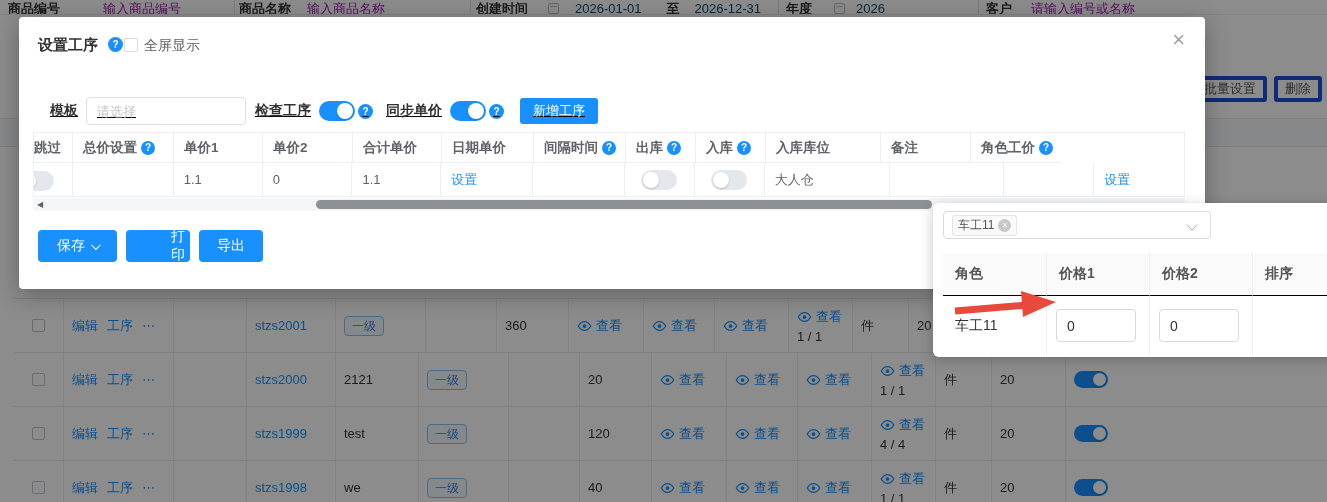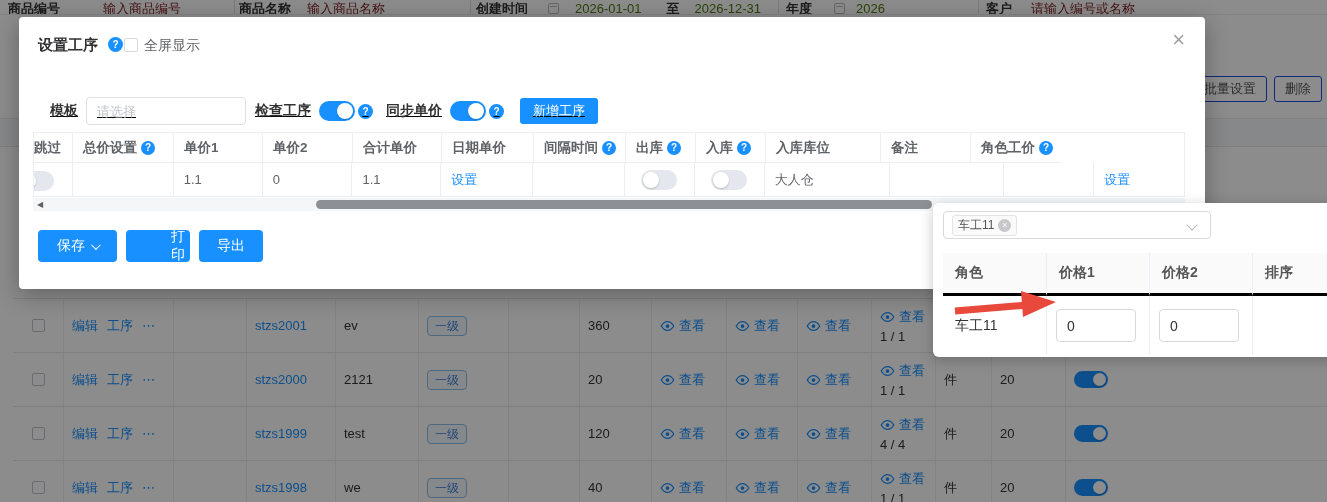--- a/index.html
+++ b/index.html
@@ -5,29 +5,29 @@
   * { margin:0; padding:0; box-sizing:border-box; }
   html,body { width:1327px; height:502px; overflow:hidden; background:#fff;
     font-family:"Liberation Sans","DejaVu Sans",sans-serif; }
   .stage { position:relative; width:1327px; height:502px; overflow:hidden; background:#fff; }
 
   
   .filter-bar { position:absolute; left:0; top:0; width:1327px; height:15px;
     display:flex; align-items:flex-start; overflow:hidden; background:#fff;
     font-size:13px; line-height:17px; white-space:nowrap; border-bottom:1px solid #eee; z-index:1; }
   .filter-bar .lbl { font-weight:bold; color:#333; }
-  .filter-bar .ph  { color:#7f1d1d; }
-  .filter-bar .val { color:#4d7c0f; }
+  .filter-bar .ph  { color:#a21caf; }
+  .filter-bar .val { color:#0c4a6e; }
   .filter-bar .sep { width:0; border-left:1px solid #e0e0e0; align-self:stretch; }
   .cal-icon { display:inline-block; width:11px; height:11px; border:1px solid #b9bcc2;
     border-radius:2px; position:relative; margin-top:3px; }
   .cal-icon::before { content:""; position:absolute; left:1px; right:1px; top:2px;
     border-top:1px solid #b9bcc2; }
 
-  .pg-btn { position:absolute; top:76px; height:26px; background:#fff; border:1px solid #1d4ed8;
+  .pg-btn { position:absolute; top:76px; height:26px; background:#fff; border:4px solid #1d4ed8;
     border-radius:3px; font-size:13px; color:#555; z-index:1; display:flex; align-items:center;
     justify-content:center; cursor:pointer; }
   .pg-btn.batch { left:1193px; width:74px; }
   .pg-btn.del   { left:1274px; width:48px; }
 
   .bg-thead { position:absolute; left:0; top:118px; width:1327px; height:29px;
     background:#f6f7f9; border-top:1px solid #e8e8e8; border-bottom:1px solid #e4e4e4; z-index:1; }
 
   .bg-table { position:absolute; left:13px; top:298px; width:1314px; z-index:1;
     border-top:1px solid #e8e8e8; }
@@ -120,21 +120,21 @@
     border:1px solid #e4e4e4; border-radius:3px; font-size:12px; color:#555; padding:1px 5px; }
   .tag-x { display:inline-flex; width:13px; height:13px; border-radius:50%; background:#c6c8cc;
     color:#fff; font-size:9px; align-items:center; justify-content:center; cursor:pointer; }
   .p-chevron { position:absolute; right:14px; top:9px; width:8px; height:8px;
     border-right:1.5px solid #bbb; border-bottom:1.5px solid #bbb; transform:rotate(45deg); }
   .p-table { position:absolute; left:10px; top:50px; width:400px; }
   .p-tr { display:flex; }
   .p-th, .p-td { border-right:1px solid #ebeef5; display:flex; align-items:center;
     padding-left:12px; overflow:hidden; }
   .p-th { height:43px; background:#fafafa; font-size:14px; color:#555; font-weight:600;
-    border-bottom:3px solid #000000; }
+    border-bottom:1px solid #000000; }
   .p-td { height:59px; font-size:14px; color:#333; }
   .pw0{width:104px;} .pw1{width:103px;} .pw2{width:103px;} .pw3{width:90px; border-right:none;}
   .p-input { width:80px; height:33px; border:1px solid #d9d9d9; border-radius:4px;
     padding:0 10px; font-size:14px; color:#333; font-family:inherit; }
   .arrow-svg { position:absolute; left:943px; top:288px; z-index:40; pointer-events:none; }
 </style>
 </head>
 <body>
 
 <div class="stage">
@@ -174,23 +174,20 @@
         <span class="act-links">
           <span class="blue-link">编辑</span>
           <span class="blue-link">工序</span>
           <span class="blue-link">⋯</span>
         </span>
       </div>
       <div class="bc w-sp1"></div>
       <div class="bc w-code">
           <span class="blue-link">stzs2001</span>
         </div>
-      <div class="bc w-name">
-          <span>ev</span>
-        </div>
       <div class="bc w-lvl">
           <span class="tag-level">一级</span>
         </div>
       <div class="bc w-sp2"></div>
       <div class="bc w-qty">
           <span>360</span>
         </div>
       <div class="bc w-v">
           <span class="view-link">
             <svg width="15" height="12" viewBox="0 0 24 18">

